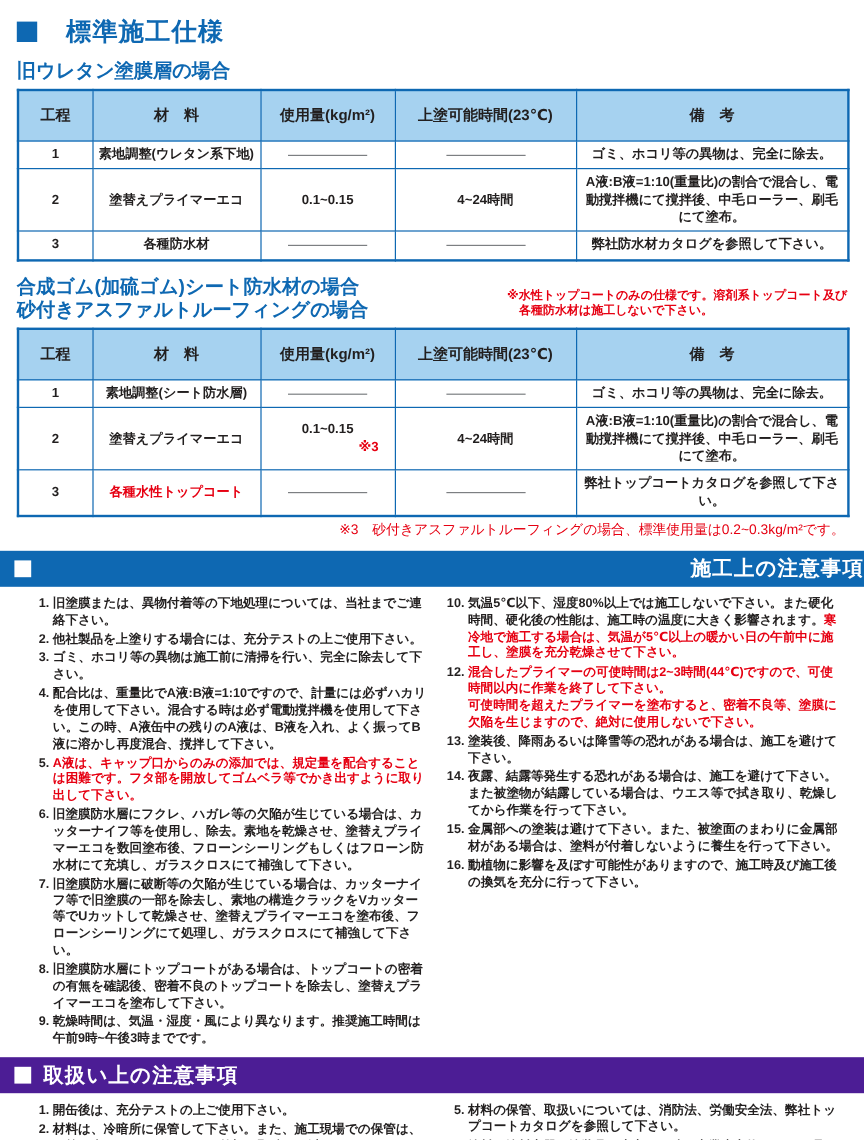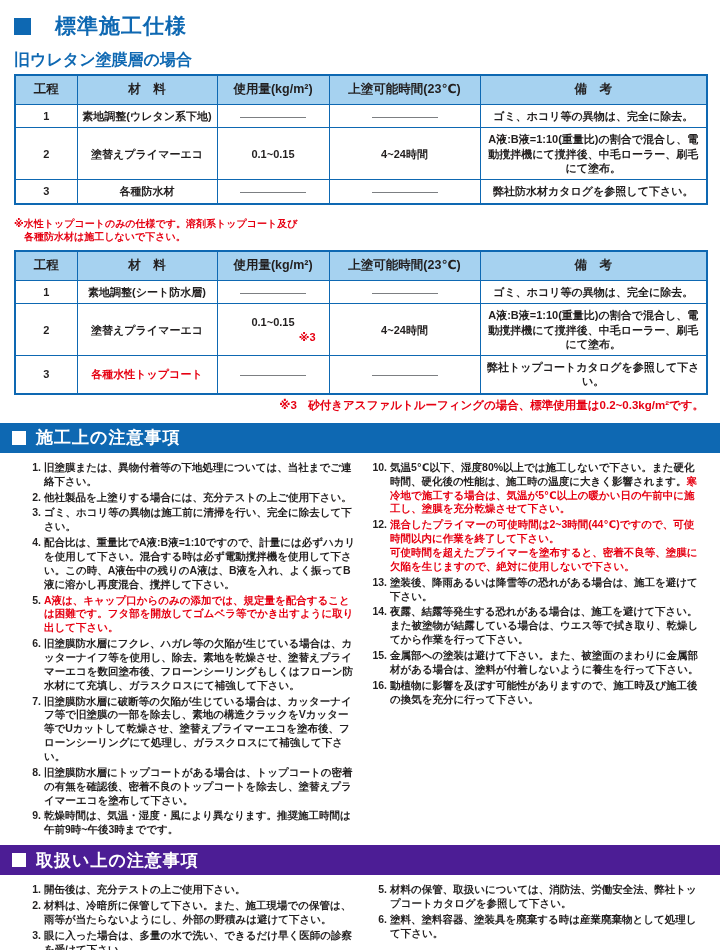--- a/index.html
+++ b/index.html
@@ -20,35 +20,35 @@
   .spec-head-row { display:flex; align-items:flex-end; justify-content:space-between; margin:2px 0 4px 0; }
   .spec-heading { color:#0e68b2; font-size:16px; font-weight:bold; line-height:1.22; }
   .spec-side-note { color:#e60012; font-size:10px; font-weight:bold; line-height:1.35; padding-bottom:2px; }
 
   
   table.spec { width:692px; border-collapse:collapse; table-layout:fixed; margin-bottom:2px; }
   table.spec th, table.spec td { border:1.5px solid #0e68b2; }
   table.spec { border:2px solid #0e68b2; }
   table.spec th {
     background:#a6d2f0; color:#221f1f; font-size:12.5px; font-weight:bold;
-    height:30px; padding:2px 2px; text-align:center;margin-left:36px;
+    height:43px; padding:2px 2px; text-align:center;margin-left:36px;
   }
   table.spec td { font-size:11px; line-height:1.3; padding:4px 3px; text-align:center; vertical-align:middle; }
   td.c-no   { font-size:12px; }
   td.c-rem  { text-align:left; font-size:10.5px; padding:4px 6px; }
   td.c-amt  { position:relative; }
   .amt-note { text-align:right; padding-right:10px; font-size:11px; }
   .dashline { display:inline-block; width:66px; border-top:1.8px solid #7c7f82; vertical-align:middle; }
   .red { color:#e60012; }
-  .spec-footnote { text-align:right; color:#e60012; font-size:11.5px; font-weight:bold; margin:3px 2px 10px 0; }
+  .spec-footnote { text-align:right; color:#e60012; font-size:11.5px; font-weight:normal; margin:3px 2px 10px 0; }
   .tbl-gap { height:8px; }
 
   
   .banner { display:flex; align-items:center; gap:10px; height:30px; padding-left:12px; margin:6px -14px 8px -14px; }
-  .banner.blue { background:#0e68b2; }
+  .banner.blue { background:#0e68b2;justify-content:space-between; }
   .banner.red  { background:#4c1d95; }
   .banner .bsq { width:14px; height:14px; background:#ffffff; display:inline-block; }
   .banner .bt  { color:#ffffff; font-size:17px; font-weight:bold; letter-spacing:1px; }
 
   
   .notes-cols { display:flex; gap:14px; padding:0 4px 0 10px; }
   .notes-col { flex:1 1 0; min-width:0; }
   .note-item { display:flex; margin-bottom:2px; }
   .note-no { flex:0 0 20px; text-align:right; padding-right:3px; font-size:10.5px; line-height:1.32; }
   .note-text { flex:1 1 auto; font-size:10.5px; line-height:1.32; }
@@ -113,20 +113,21 @@
           </tr>
         </tbody>
     </table>
 
   </section>
 
   <div class="tbl-gap"></div>
 
   <section>
     <div class="spec-head-row">
+      <h2 class="spec-heading">合成ゴム(加硫ゴム)シート防水材の場合<br>砂付きアスファルトルーフィングの場合</h2>
       <div class="spec-side-note">※水性トップコートのみの仕様です。溶剤系トップコート及び<br>　各種防水材は施工しないで下さい。</div>
     </div>
     <table class="spec">
       <colgroup>
           <col style="width:62px">
           <col style="width:140px">
           <col style="width:112px">
           <col style="width:151px">
           <col style="width:227px">
         </colgroup>

